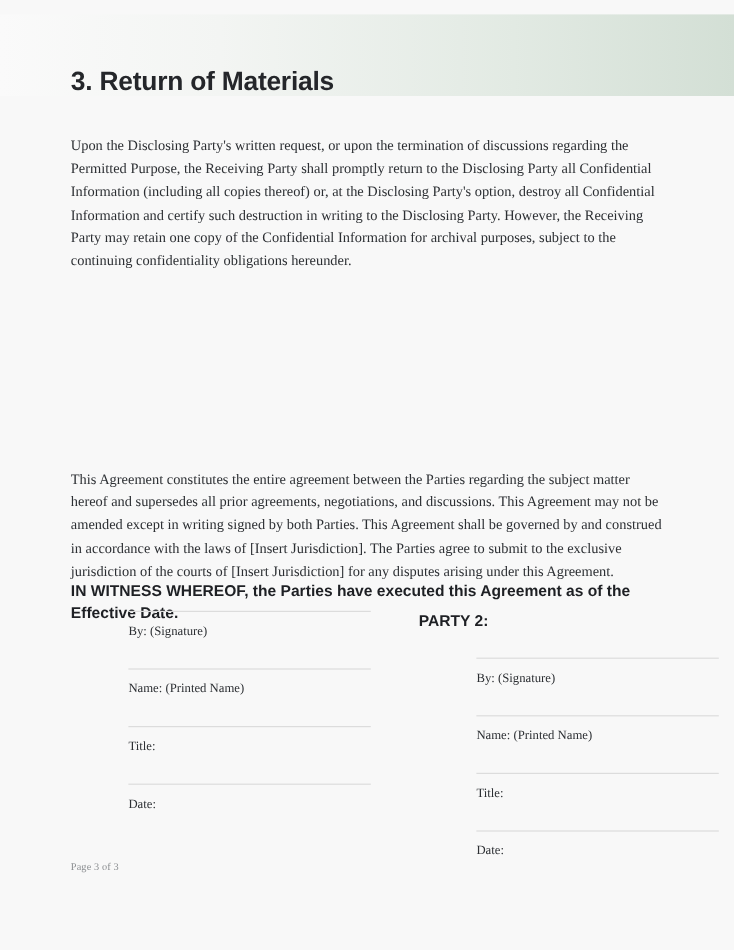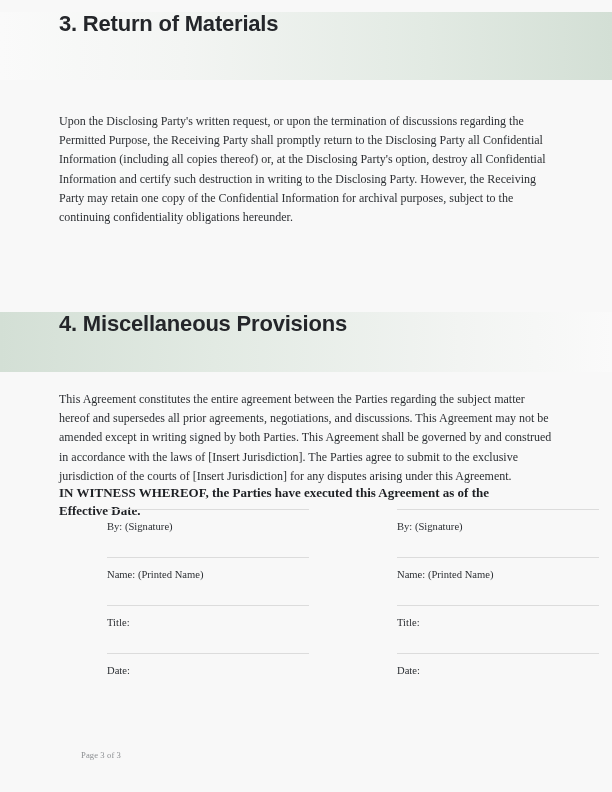--- a/index.html
+++ b/index.html
@@ -22,21 +22,21 @@
     width: 612px;
     height: 792px;
   }
 
   
   .section-band {
     position: absolute;
     left: 0;
     width: 612px;
     display: flex;
-    align-items: flex-start;
+    align-items: flex-end;
   }
   .section-band.band-a {
     top: 12px;
     height: 68px;
     background: linear-gradient(90deg, #fafafa 0%, #f3f5f3 30%, #e2eae3 70%, #d3dfd5 100%);
   }
   .section-band.band-b {
     top: 312px;
     height: 60px;
     background: linear-gradient(90deg, #d3dfd5 0%, #e2eae3 35%, #f2f4f2 75%, #fafafa 100%);
@@ -65,21 +65,21 @@
   }
   .para-1 { top: 112px; }
   .para-2 { top: 390px; }
 
   
   .witness-clause {
     position: absolute;
     left: 59px;
     top: 484px;
     width: 480px;
-    font-family: Liberation Serif, serif;
+    font-family: Liberation Sans, sans-serif;
     font-weight: bold;
     font-size: 13px;
     line-height: 18px;
     color: #1e2024;
   }
 
   
   .sig-block {
     position: absolute;
     width: 202px;
@@ -110,43 +110,39 @@
     font-family: "Liberation Serif", serif;
     font-size: 10.6px;
     line-height: 14px;
     color: #2c2f33;
   }
 
   
   .page-footer {
     position: absolute;
     left: 59px;
-    top: 749px;
+    top: 716px;
     font-family: "Liberation Serif", serif;
     font-size: 8.6px;
     line-height: 12px;
     color: #8b8e91;
     letter-spacing: 0.1px;
-    margin-left: 22px;
   }
 </style>
 </head>
 <body>
 
 <div class="page">
 
   <div class="section-band band-a">
     <div class="section-heading">3. Return of Materials</div>
   </div>
 
   <div class="body-para para-1">Upon the Disclosing Party's written request, or upon the termination of discussions regarding the Permitted Purpose, the Receiving Party shall promptly return to the Disclosing Party all Confidential Information (including all copies thereof) or, at the Disclosing Party's option, destroy all Confidential Information and certify such destruction in writing to the Disclosing Party. However, the Receiving Party may retain one copy of the Confidential Information for archival purposes, subject to the continuing confidentiality obligations hereunder.</div>
 
-  <div class="section-band band-b">
-    <div class="section-heading">4. Miscellaneous Provisions</div>
-  </div>
 
   <div class="body-para para-2">This Agreement constitutes the entire agreement between the Parties regarding the subject matter hereof and supersedes all prior agreements, negotiations, and discussions. This Agreement may not be amended except in writing signed by both Parties. This Agreement shall be governed by and construed in accordance with the laws of [Insert Jurisdiction]. The Parties agree to submit to the exclusive jurisdiction of the courts of [Insert Jurisdiction] for any disputes arising under this Agreement.</div>
 
   <div class="witness-clause">IN WITNESS WHEREOF, the Parties have executed this Agreement as of the Effective Date.</div>
 
   <div class="sig-block party-1">
 
     <div class="sig-field">
       <div class="sig-rule"></div>
       <div class="sig-label">By: (Signature)</div>
@@ -162,20 +158,21 @@
       <div class="sig-label">Title:</div>
     </div>
 
     <div class="sig-field">
       <div class="sig-rule"></div>
       <div class="sig-label">Date:</div>
     </div>
   </div>
 
   <div class="sig-block party-2">
+    <div class="party-title">PARTY 2:</div>
 
     <div class="sig-field">
       <div class="sig-rule"></div>
       <div class="sig-label">By: (Signature)</div>
     </div>
 
     <div class="sig-field">
       <div class="sig-rule"></div>
       <div class="sig-label">Name: (Printed Name)</div>
     </div>

